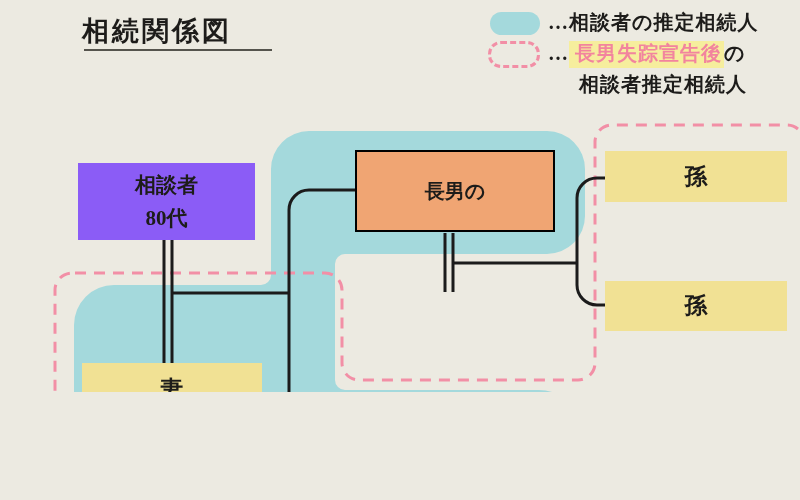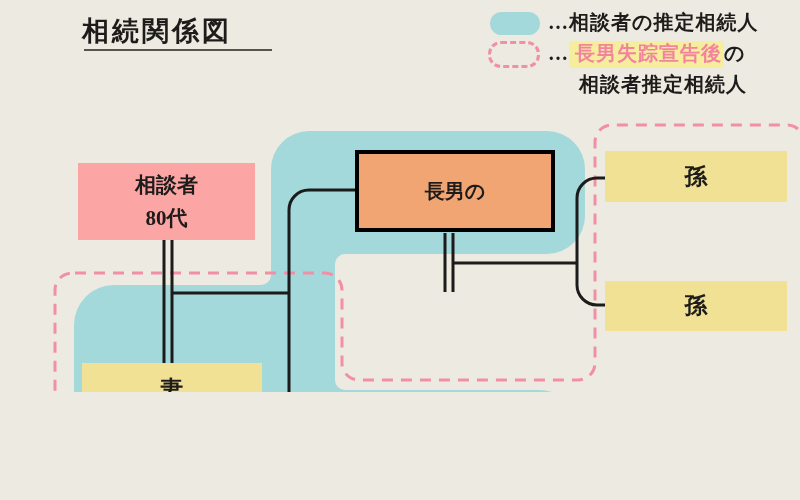--- a/index.html
+++ b/index.html
@@ -16,22 +16,22 @@
   .legend-swatch-teal{left:448px;top:12px;width:50px;height:23px;border-radius:12px;background:#A4D9DC;}
   .legend-swatch-dashed{left:446px;top:41px;width:46px;height:21px;border-radius:13px;border:3px dashed #F28FA6;background:transparent;}
   .legend-line{font-size:20px;font-weight:600;letter-spacing:1px;white-space:nowrap;}
   .legend-line1{left:506px;top:9px;}
   .legend-line2{left:506px;top:40px;}
   .legend-line3{left:537px;top:71px;text-align:center;}
   .hl{color:#F2849E;background:#F6EE9D;padding:1px 2px 4px 6px;}
   
   .node{display:flex;flex-direction:column;align-items:center;justify-content:center;
         text-align:center;font-weight:600;box-sizing:border-box;line-height:1.55;}
-  .node-consultant{left:36px;top:163px;width:177px;height:77px;background:#fca5a5;font-size:21px;}
-  .node-manager{left:313px;top:150px;width:200px;height:82px;background:#F0A573;border:4px solid #000000;font-size:20px;line-height:1.5;}
+  .node-consultant{left:36px;top:163px;width:177px;height:77px;background:#8b5cf6;font-size:21px;}
+  .node-manager{left:313px;top:150px;width:200px;height:82px;background:#F0A573;border:2px solid #000000;font-size:20px;line-height:1.5;}
   .node-yellow{background:#F1E194;font-size:23px;}
   .node-grandchild-top{left:563px;top:151px;width:182px;height:51px;}
   .node-grandchild-bottom{left:563px;top:281px;width:182px;height:50px;}
   .node-exwife{left:312px;top:292px;width:183px;height:53px;}
   .node-wife{left:40px;top:363px;width:180px;height:54px;}
   .node-secondson{left:308px;top:416px;width:180px;height:50px;}
 </style>
 </head>
 <body>
 

